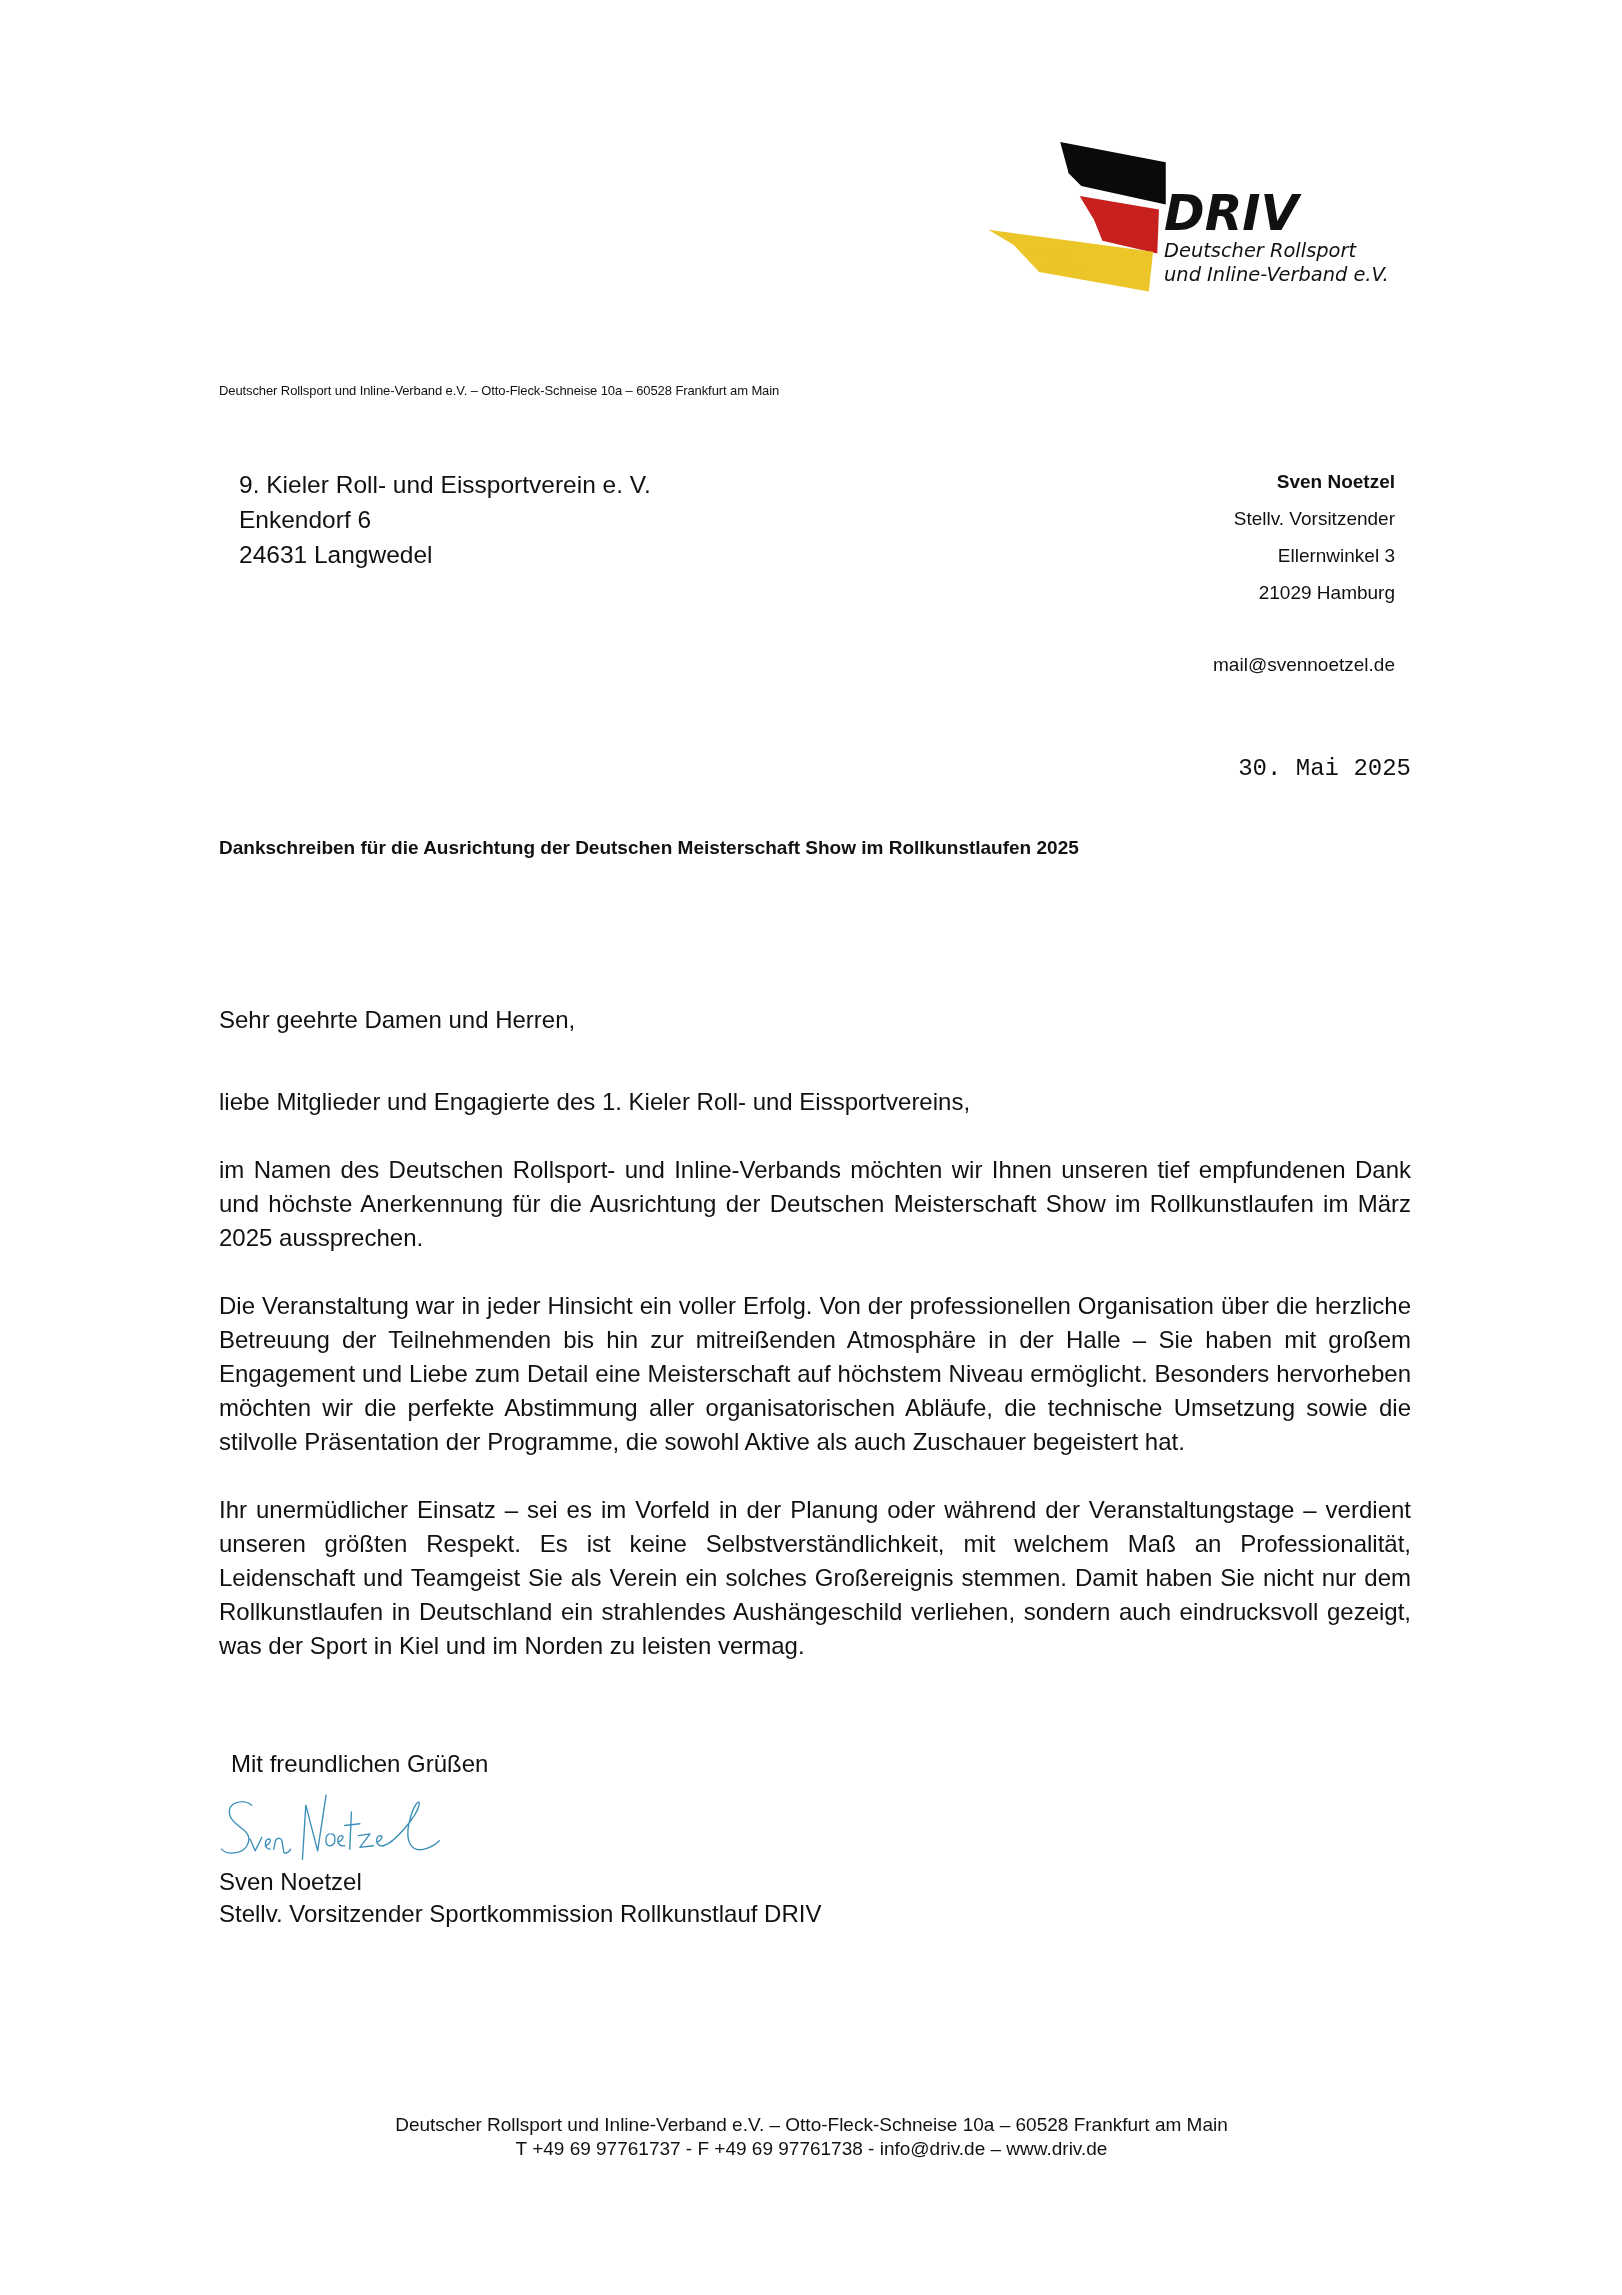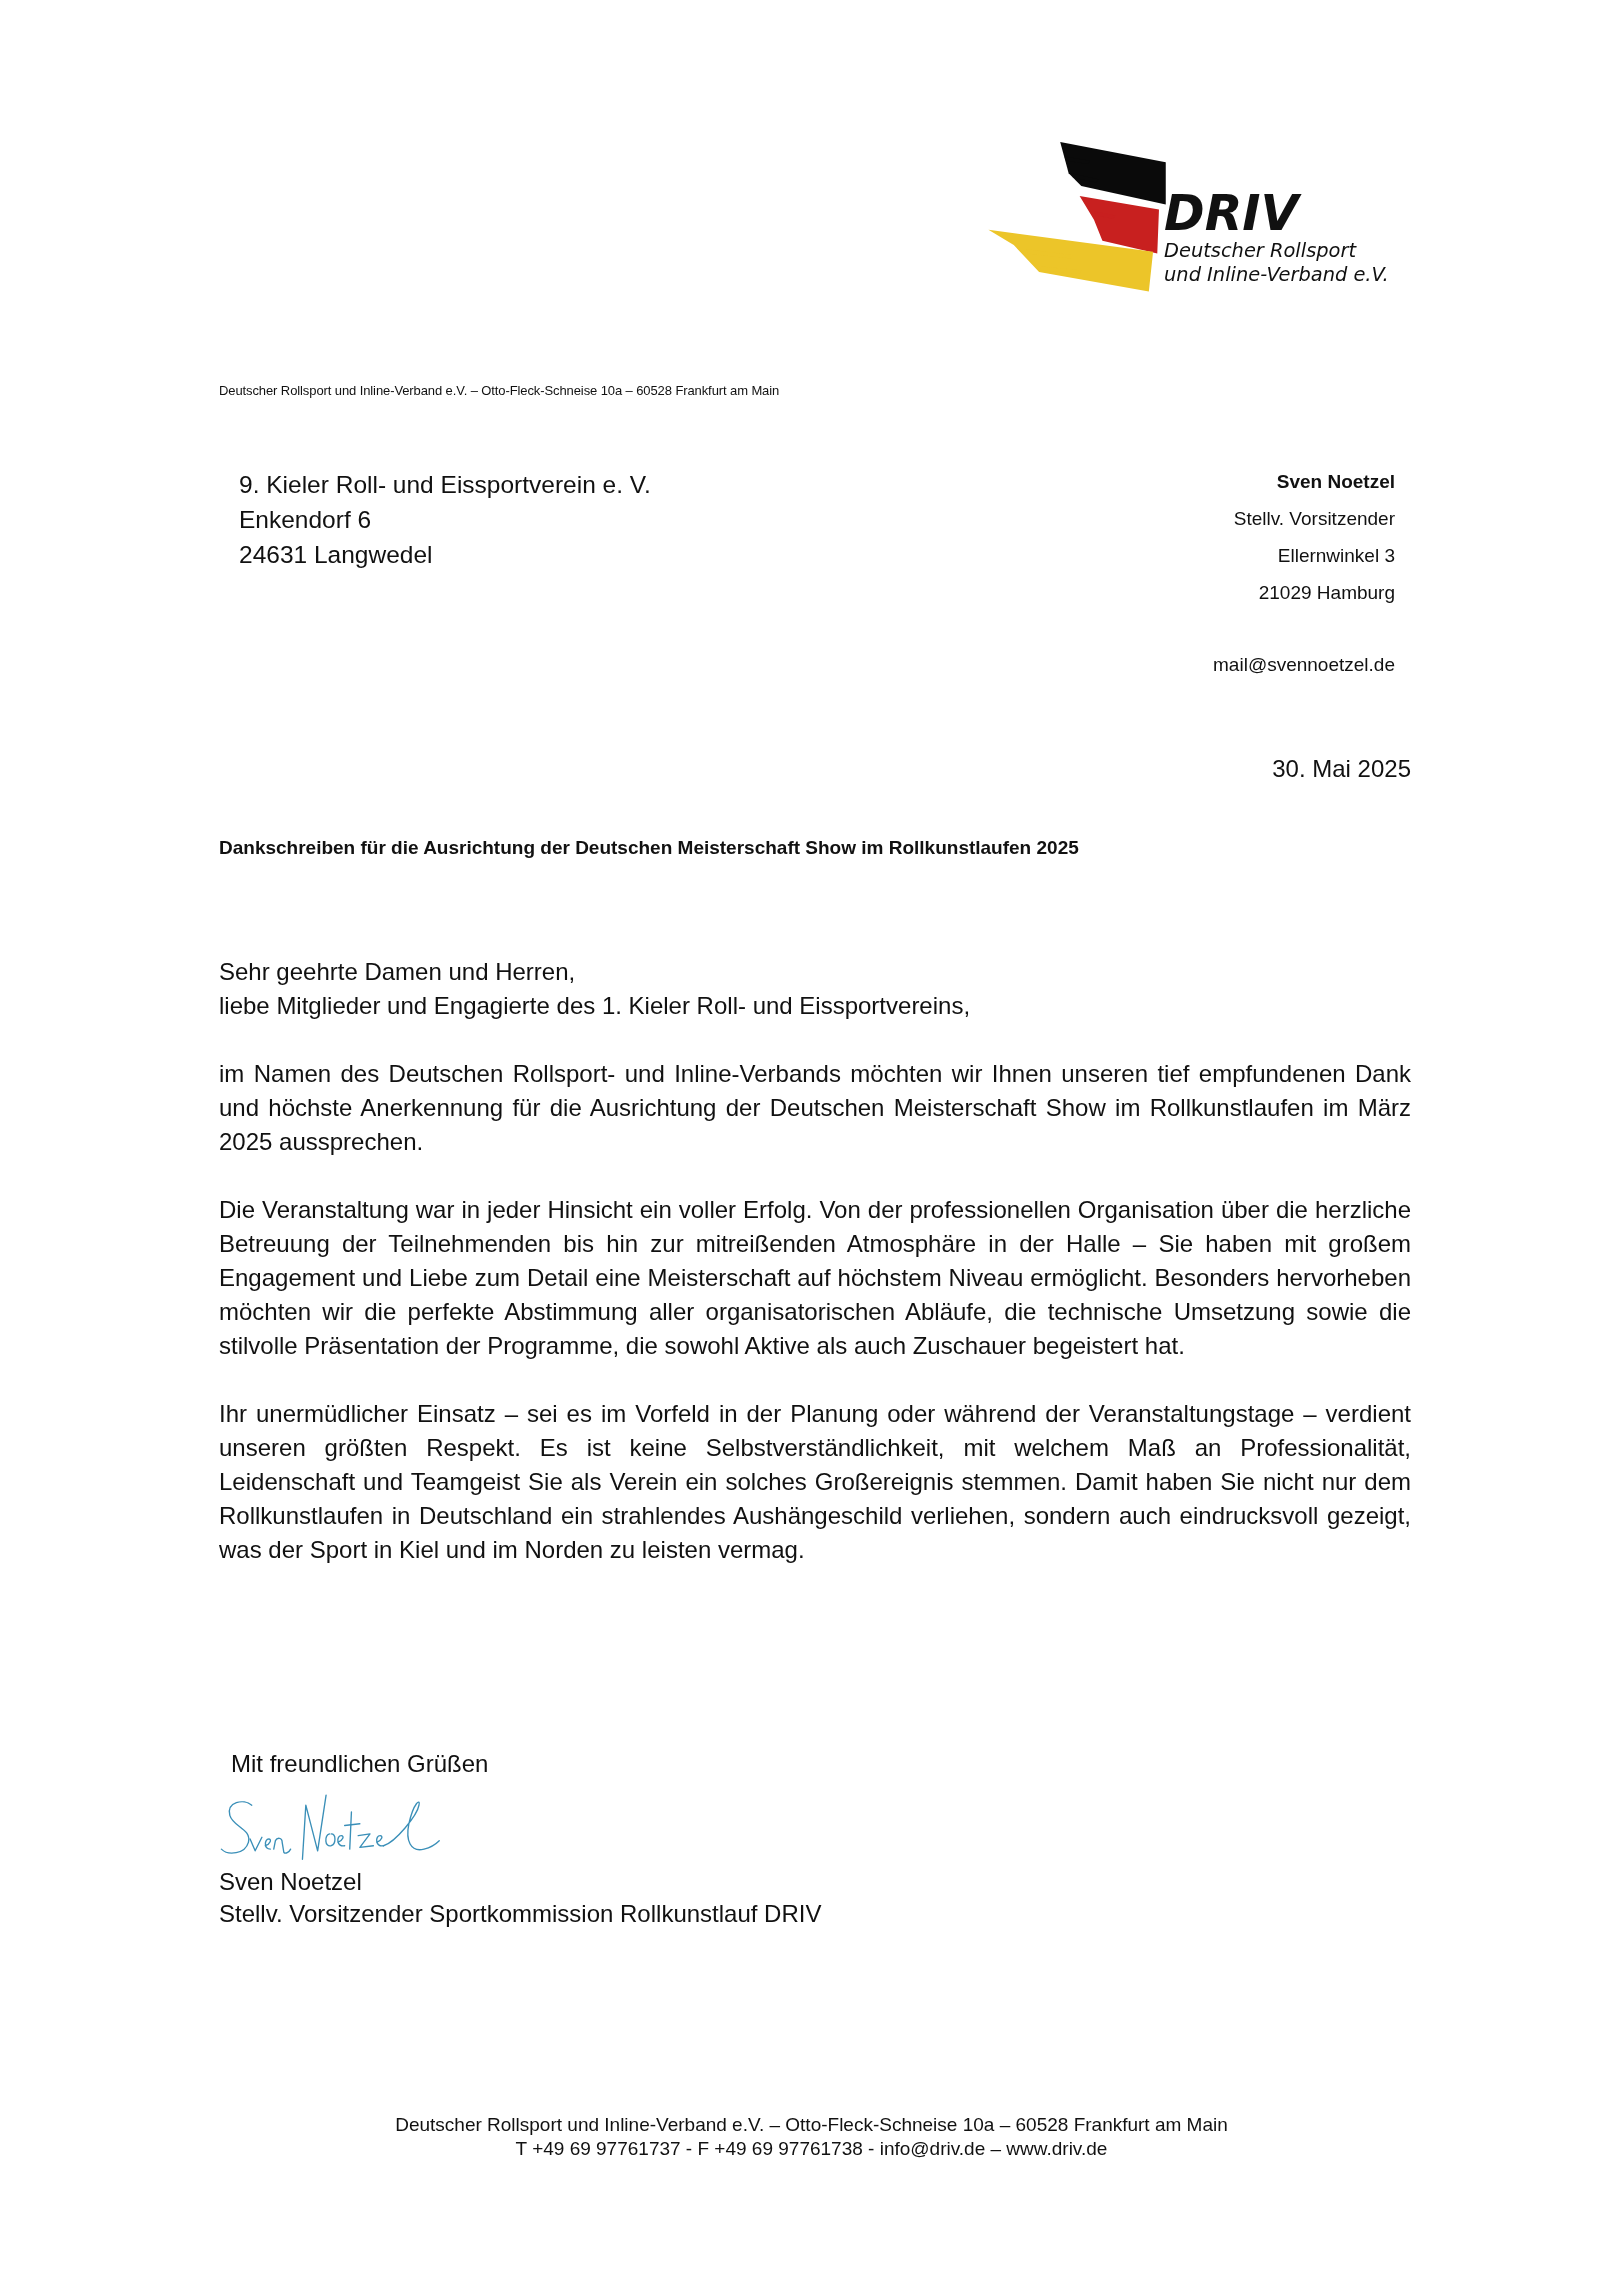--- a/index.html
+++ b/index.html
@@ -54,20 +54,21 @@
     .sender-block .row { height: 37px; line-height: 25px; white-space: nowrap; }
     .sender-block .bold { font-weight: bold; }
     .sender-block .gap { height: 35px; }
 
     
     .date {
       right: 212px;
       top: 755px;
       font-size: 24px;
       white-space: nowrap;
+      font-family: Liberation Mono, monospace;
     }
 
     
     .subject {
       left: 219px;
       top: 832px;
       width: 1200px;
       font-size: 19px;
       font-weight: bold;
       line-height: 32px;
@@ -79,21 +80,21 @@
       top: 955px;
       width: 1192px;
       font-size: 24px;
       line-height: 34px;
     }
     .body-text p {
       margin: 0 0 34px 0;
       text-align: justify;
     }
     .body-text .salutation { margin-bottom: 34px; }
-    .body-text .salutation div { white-space: nowrap; }
+    .body-text .salutation div { white-space: nowrap; margin-top: 48px; }
 
     
     .closing {
       left: 219px;
       top: 1750px;
       font-size: 24px;
       white-space: nowrap;
       margin-left: 12px;
     }
 

